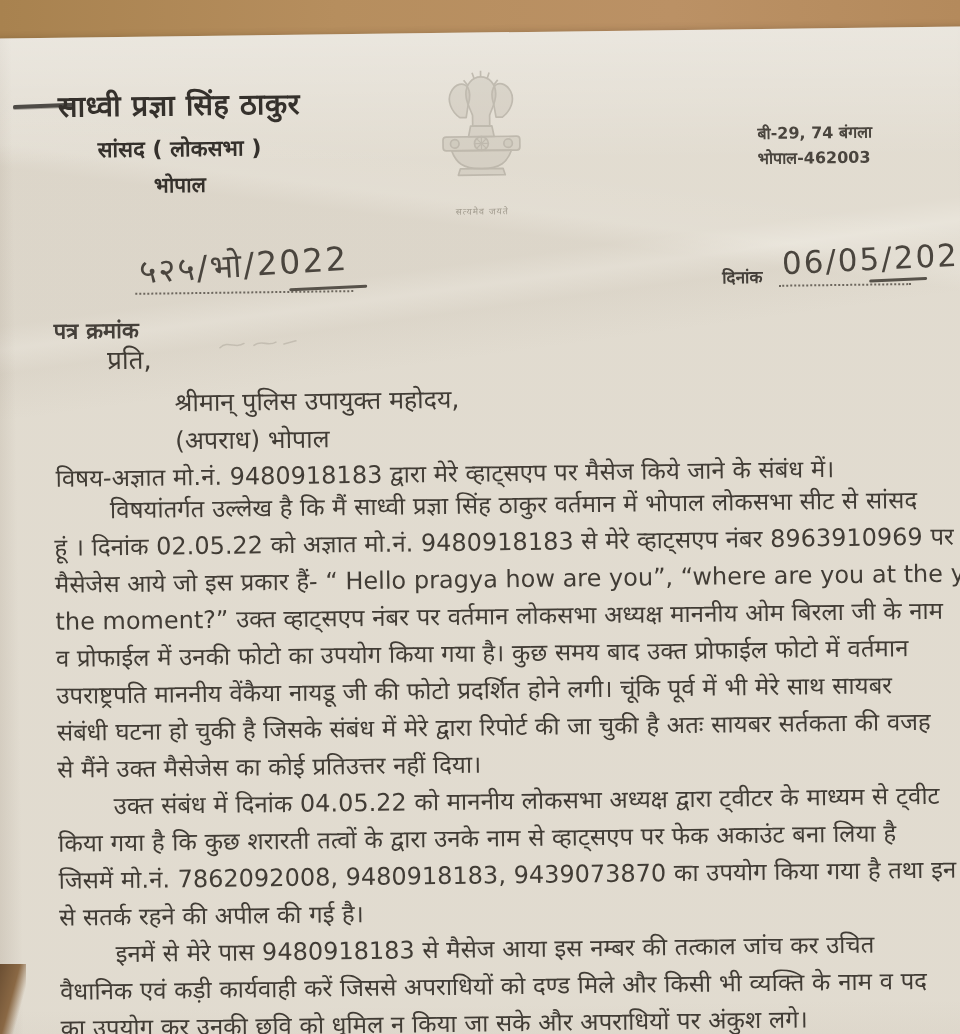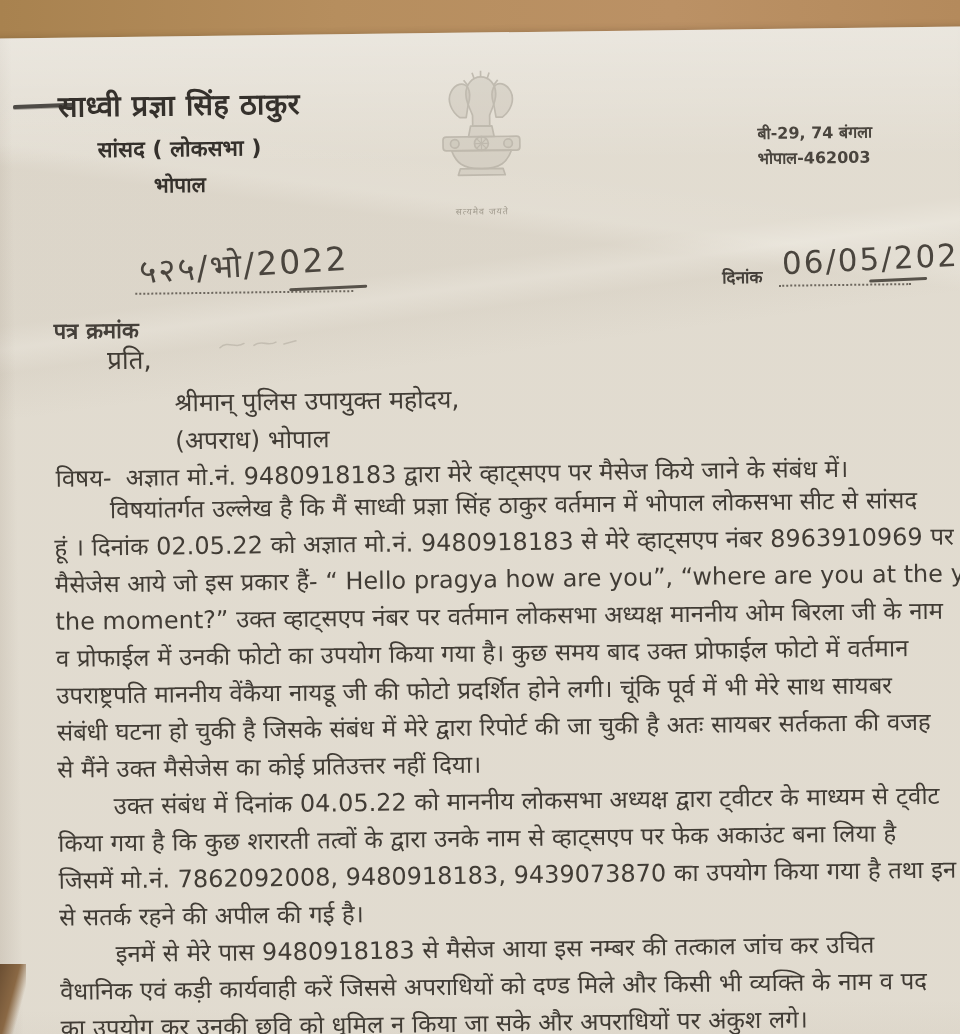--- a/index.html
+++ b/index.html
@@ -51,21 +51,21 @@
 
   
   #smudge{left:226px;top:300px;width:90px;height:18px;opacity:0.30;}
 
   
   .bodytext{color:#413c35;font-weight:500;}
   #salutation{left:100px;top:304px;font-size:26px;margin-left:17px;}
   #recipient-1{left:184px;top:348px;font-size:25px;}
   #recipient-2{left:184px;top:386px;font-size:25px;}
   #subject-row{left:64px;top:423px;width:860px;font-size:24px;white-space:nowrap;}
-  #subject-label{font-weight:500;margin-right:14px;}
+  #subject-label{font-weight:500;}
   #paragraphs{left:62px;top:455px;width:860px;font-size:24px;line-height:37px;}
   .body-line{white-space:nowrap;}
   .body-line.indent{padding-left:56px;}
 </style>
 </head>
 <body>
 
 <div id="paper">
 
   <div id="pen-stroke" class="abs"></div>

